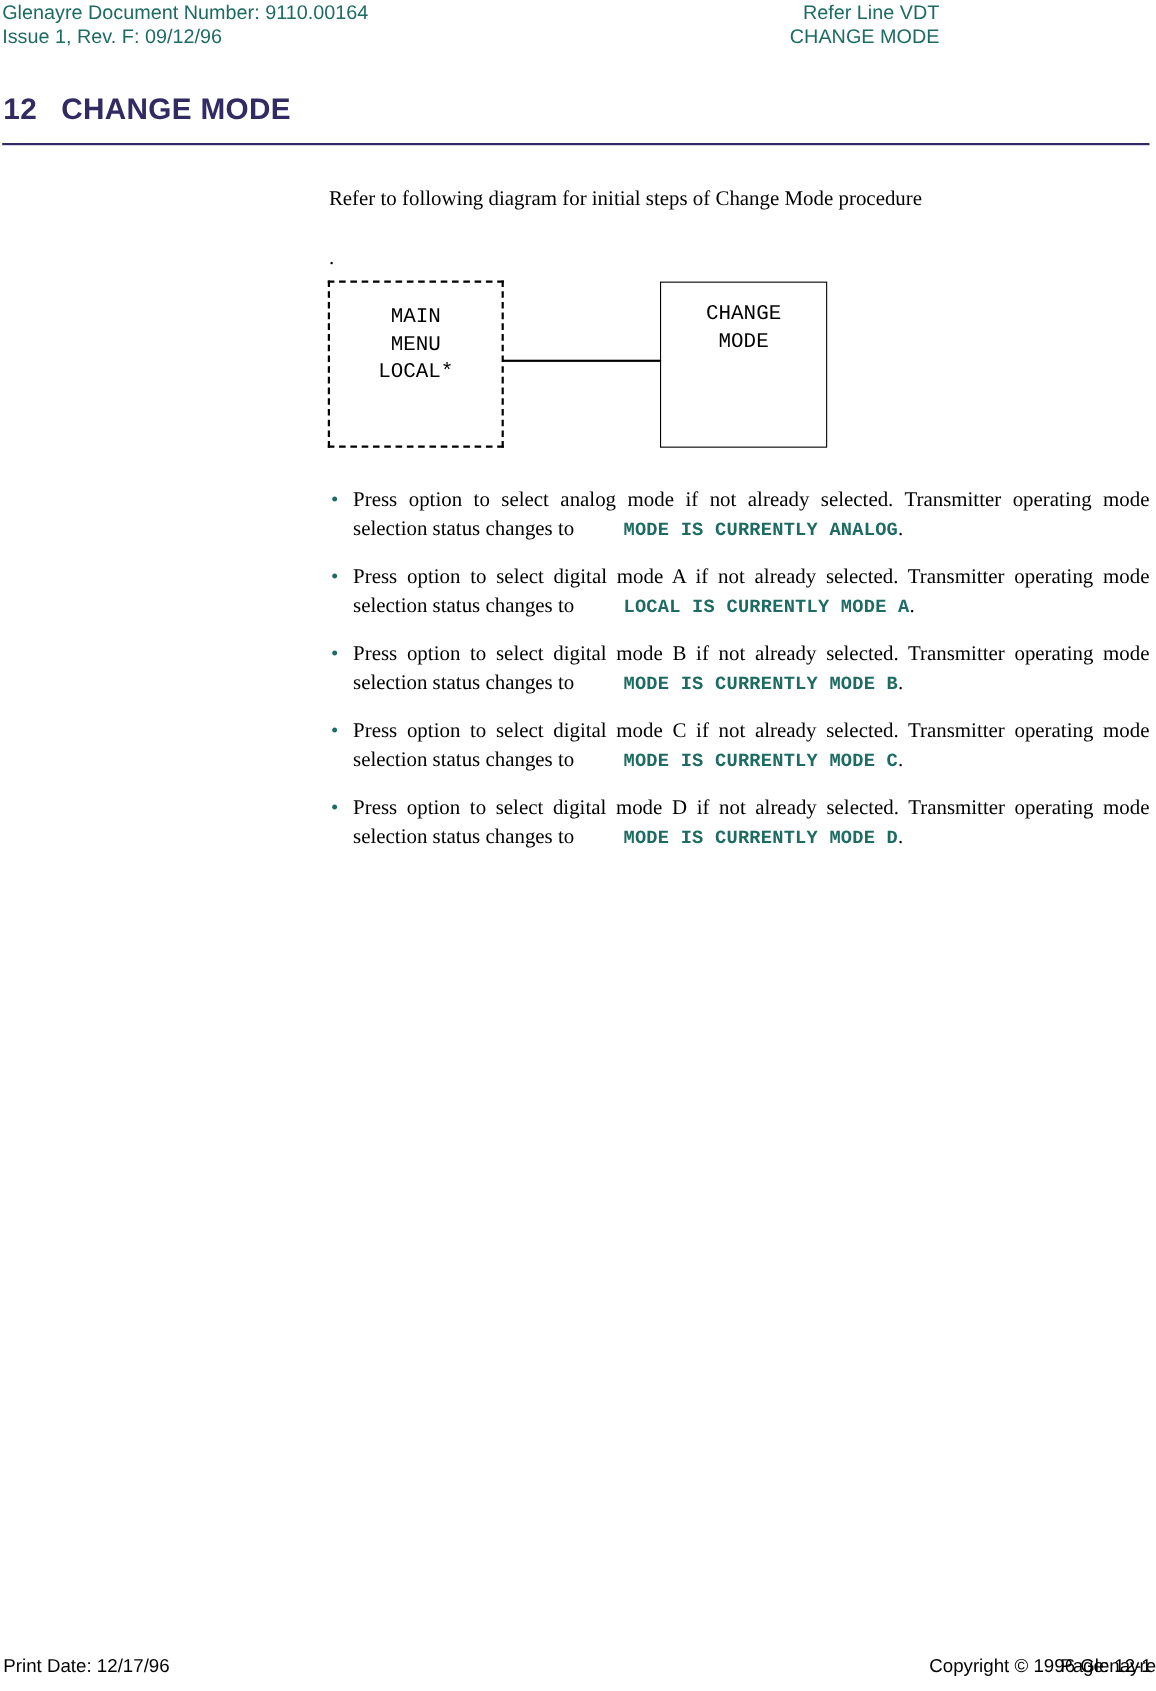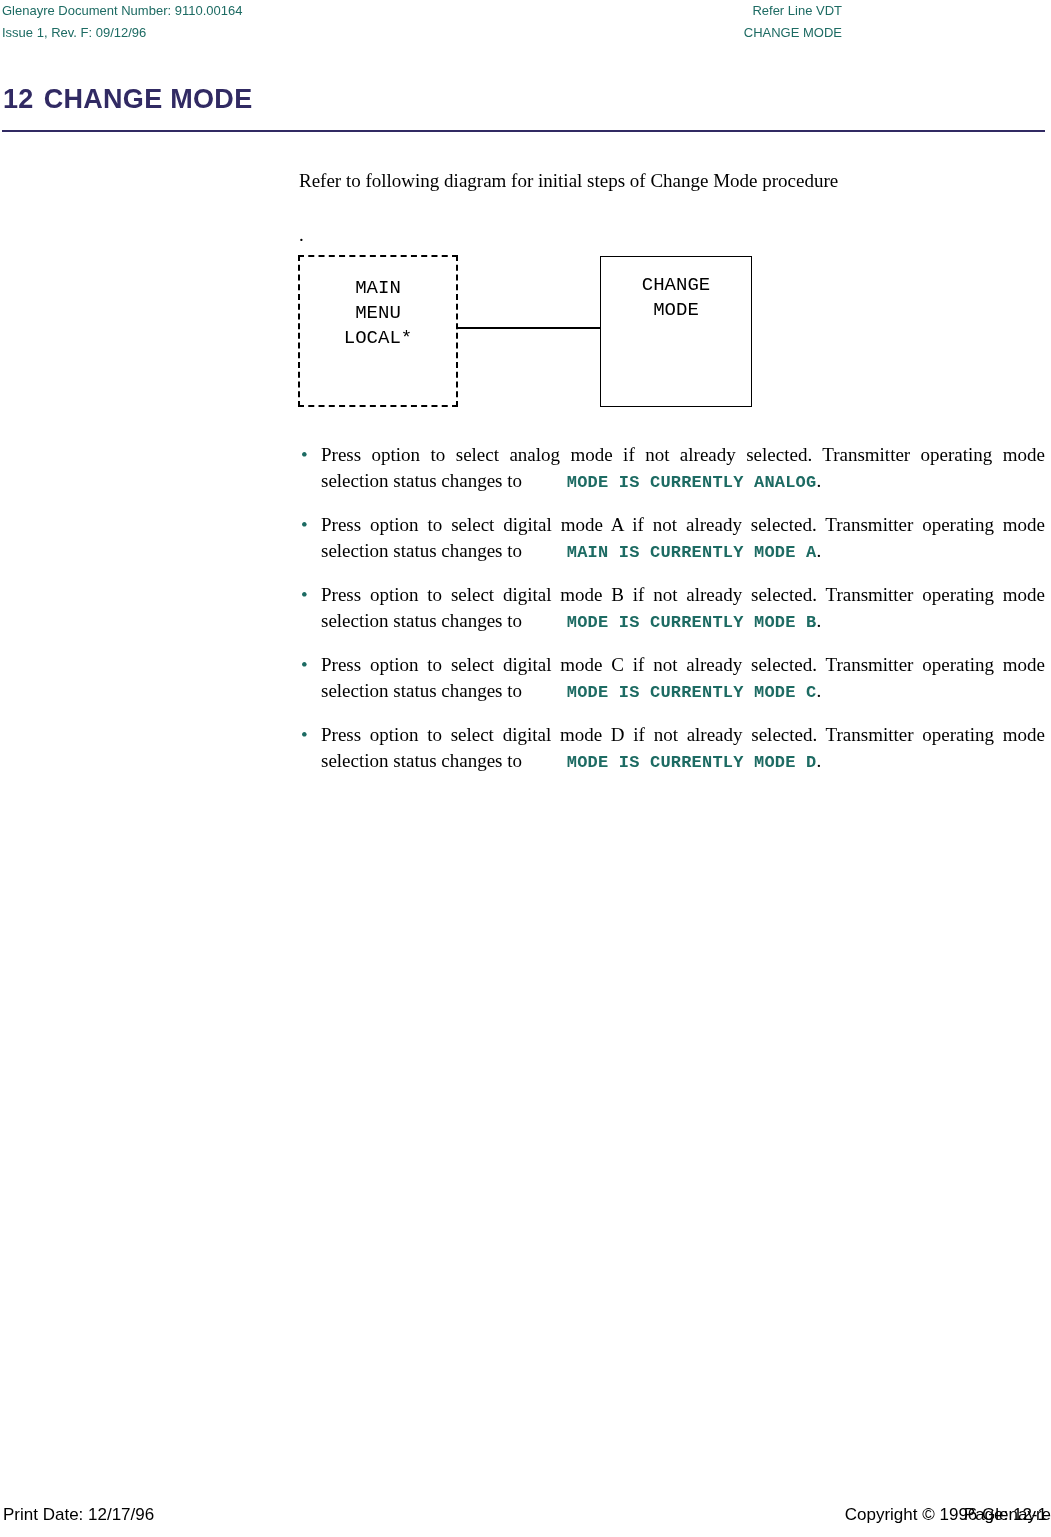--- a/index.html
+++ b/index.html
@@ -18,22 +18,23 @@
 
   
   .page-header {
     position: absolute;
     top: 0px;
     left: 0px;
     width: 845px;
     height: 44px;
     font-family: "Liberation Sans", "DejaVu Sans", sans-serif;
     color: #1d6b63;
-    font-size: 13px;
+    font-size: 18px;
     line-height: 22px;
+    padding-left: 12px;
   }
   .header-left {
     position: absolute;
     left: 2px;
     top: 0px;
     text-align: left;
     white-space: nowrap;
   }
   .header-right {
     position: absolute;
@@ -49,21 +50,21 @@
     position: absolute;
     left: 3px;
     top: 84px;
     font-family: "Liberation Sans", "DejaVu Sans", sans-serif;
     font-weight: bold;
     font-size: 27px;
     color: #312a63;
     letter-spacing: 0.3px;
     white-space: nowrap;
   }
-  .chapter-number { margin-right: 10px; }
+  .chapter-number { margin-right: 22px; }
   .title-rule {
     position: absolute;
     left: 2px;
     top: 130px;
     width: 1043px;
     height: 2px;
     background: #312a63;
   }
 
   
@@ -236,21 +237,21 @@
       <span class="node-line">CHANGE</span>
       <span class="node-line">MODE</span>
     </div>
   </div>
 
   <ul class="bullet-list">
     <li class="bullet-item">
       <span class="bullet-marker">•</span><span>Press option to select analog mode if not already selected. Transmitter operating mode selection status changes to </span><span class="mono">MODE IS CURRENTLY ANALOG</span><span>.</span>
     </li>
     <li class="bullet-item">
-      <span class="bullet-marker">•</span><span>Press option to select digital mode A if not already selected. Transmitter operating mode selection status changes to </span><span class="mono">MAIN IS CURRENTLY MODE A</span><span>.</span>
+      <span class="bullet-marker">•</span><span>Press option to select digital mode A if not already selected. Transmitter operating mode selection status changes to </span><span class="mono">LOCAL IS CURRENTLY MODE A</span><span>.</span>
     </li>
     <li class="bullet-item">
       <span class="bullet-marker">•</span><span>Press option to select digital mode B if not already selected. Transmitter operating mode selection status changes to </span><span class="mono">MODE IS CURRENTLY MODE B</span><span>.</span>
     </li>
     <li class="bullet-item">
       <span class="bullet-marker">•</span><span>Press option to select digital mode C if not already selected. Transmitter operating mode selection status changes to </span><span class="mono">MODE IS CURRENTLY MODE C</span><span>.</span>
     </li>
     <li class="bullet-item">
       <span class="bullet-marker">•</span><span>Press option to select digital mode D if not already selected. Transmitter operating mode selection status changes to </span><span class="mono">MODE IS CURRENTLY MODE D</span><span>.</span>
     </li>

